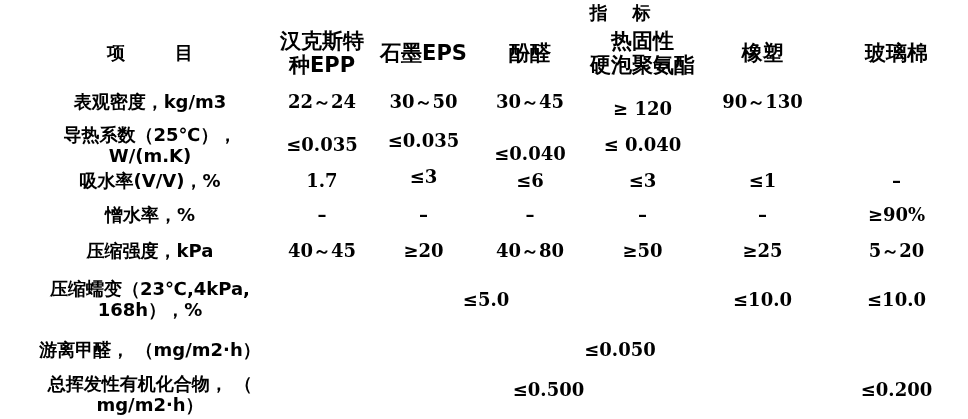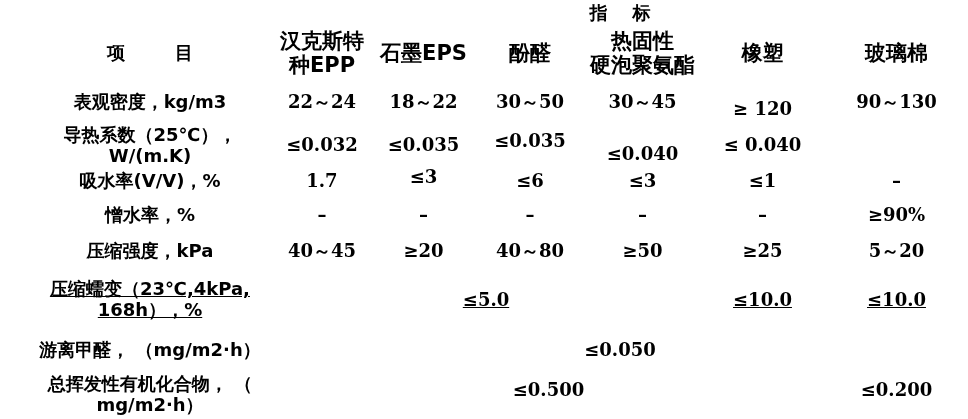--- a/index.html
+++ b/index.html
@@ -43,21 +43,21 @@
   .col5 { grid-column: 6; }
   .col6 { grid-column: 7; }
   
   .r-ind          { height: 26px; }
   .r-head         { height: 54px; }
   .r-density      { height: 45px; }
   .r-thermal      { height: 40px; }
   .r-water        { height: 33px; }
   .r-hydro        { height: 34px; }
   .r-compress     { height: 38px; }
-  .r-creep        { height: 60px; text-decoration: underline; }
+  .r-creep        { height: 60px; }
   .r-formaldehyde { height: 40px; }
   .r-voc          { height: 49px; }
   
   .dy4  { transform: translateY(4px); }
   .dy7  { transform: translateY(7px); }
   .dy9  { transform: translateY(9px); }
   .dyn4 { transform: translateY(-4px); }
 </style>
 </head>
 <body>
@@ -76,30 +76,28 @@
     <div class="cell col-header">酚醛</div>
     <div class="cell col-header">热固性
 硬泡聚氨酯</div>
     <div class="cell col-header">橡塑</div>
     <div class="cell col-header">玻璃棉</div>
   </div>
 
   <div class="row r-density">
     <div class="cell label">表观密度，kg/m3</div>
     <div class="cell value">22～24</div>
-    <div class="cell value">18～22</div>
     <div class="cell value">30～50</div>
     <div class="cell value">30～45</div>
     <div class="cell value dy7">≥ 120</div>
     <div class="cell value">90～130</div>
   </div>
 
   <div class="row r-thermal">
     <div class="cell label">导热系数（25℃），W/(m.K)</div>
-    <div class="cell value">≤0.032</div>
     <div class="cell value">≤0.035</div>
     <div class="cell value dyn4">≤0.035</div>
     <div class="cell value dy9">≤0.040</div>
     <div class="cell value">≤ 0.040</div>
   </div>
 
   <div class="row r-water">
     <div class="cell label">吸水率(V/V)，%</div>
     <div class="cell value">1.7</div>
     <div class="cell value dyn4">≤3</div>

